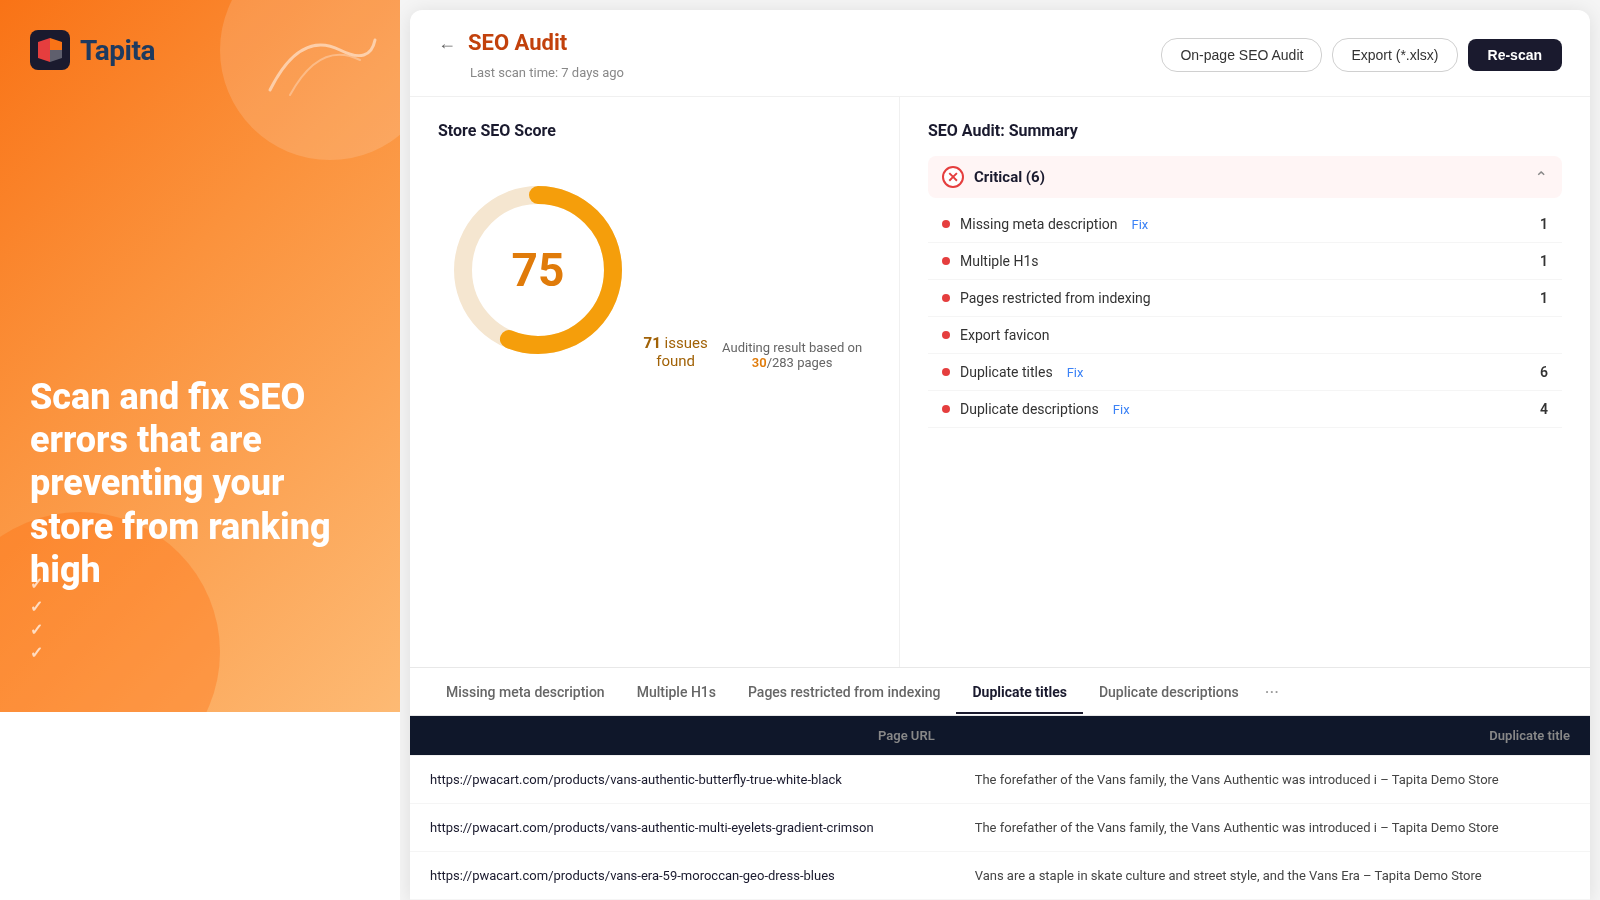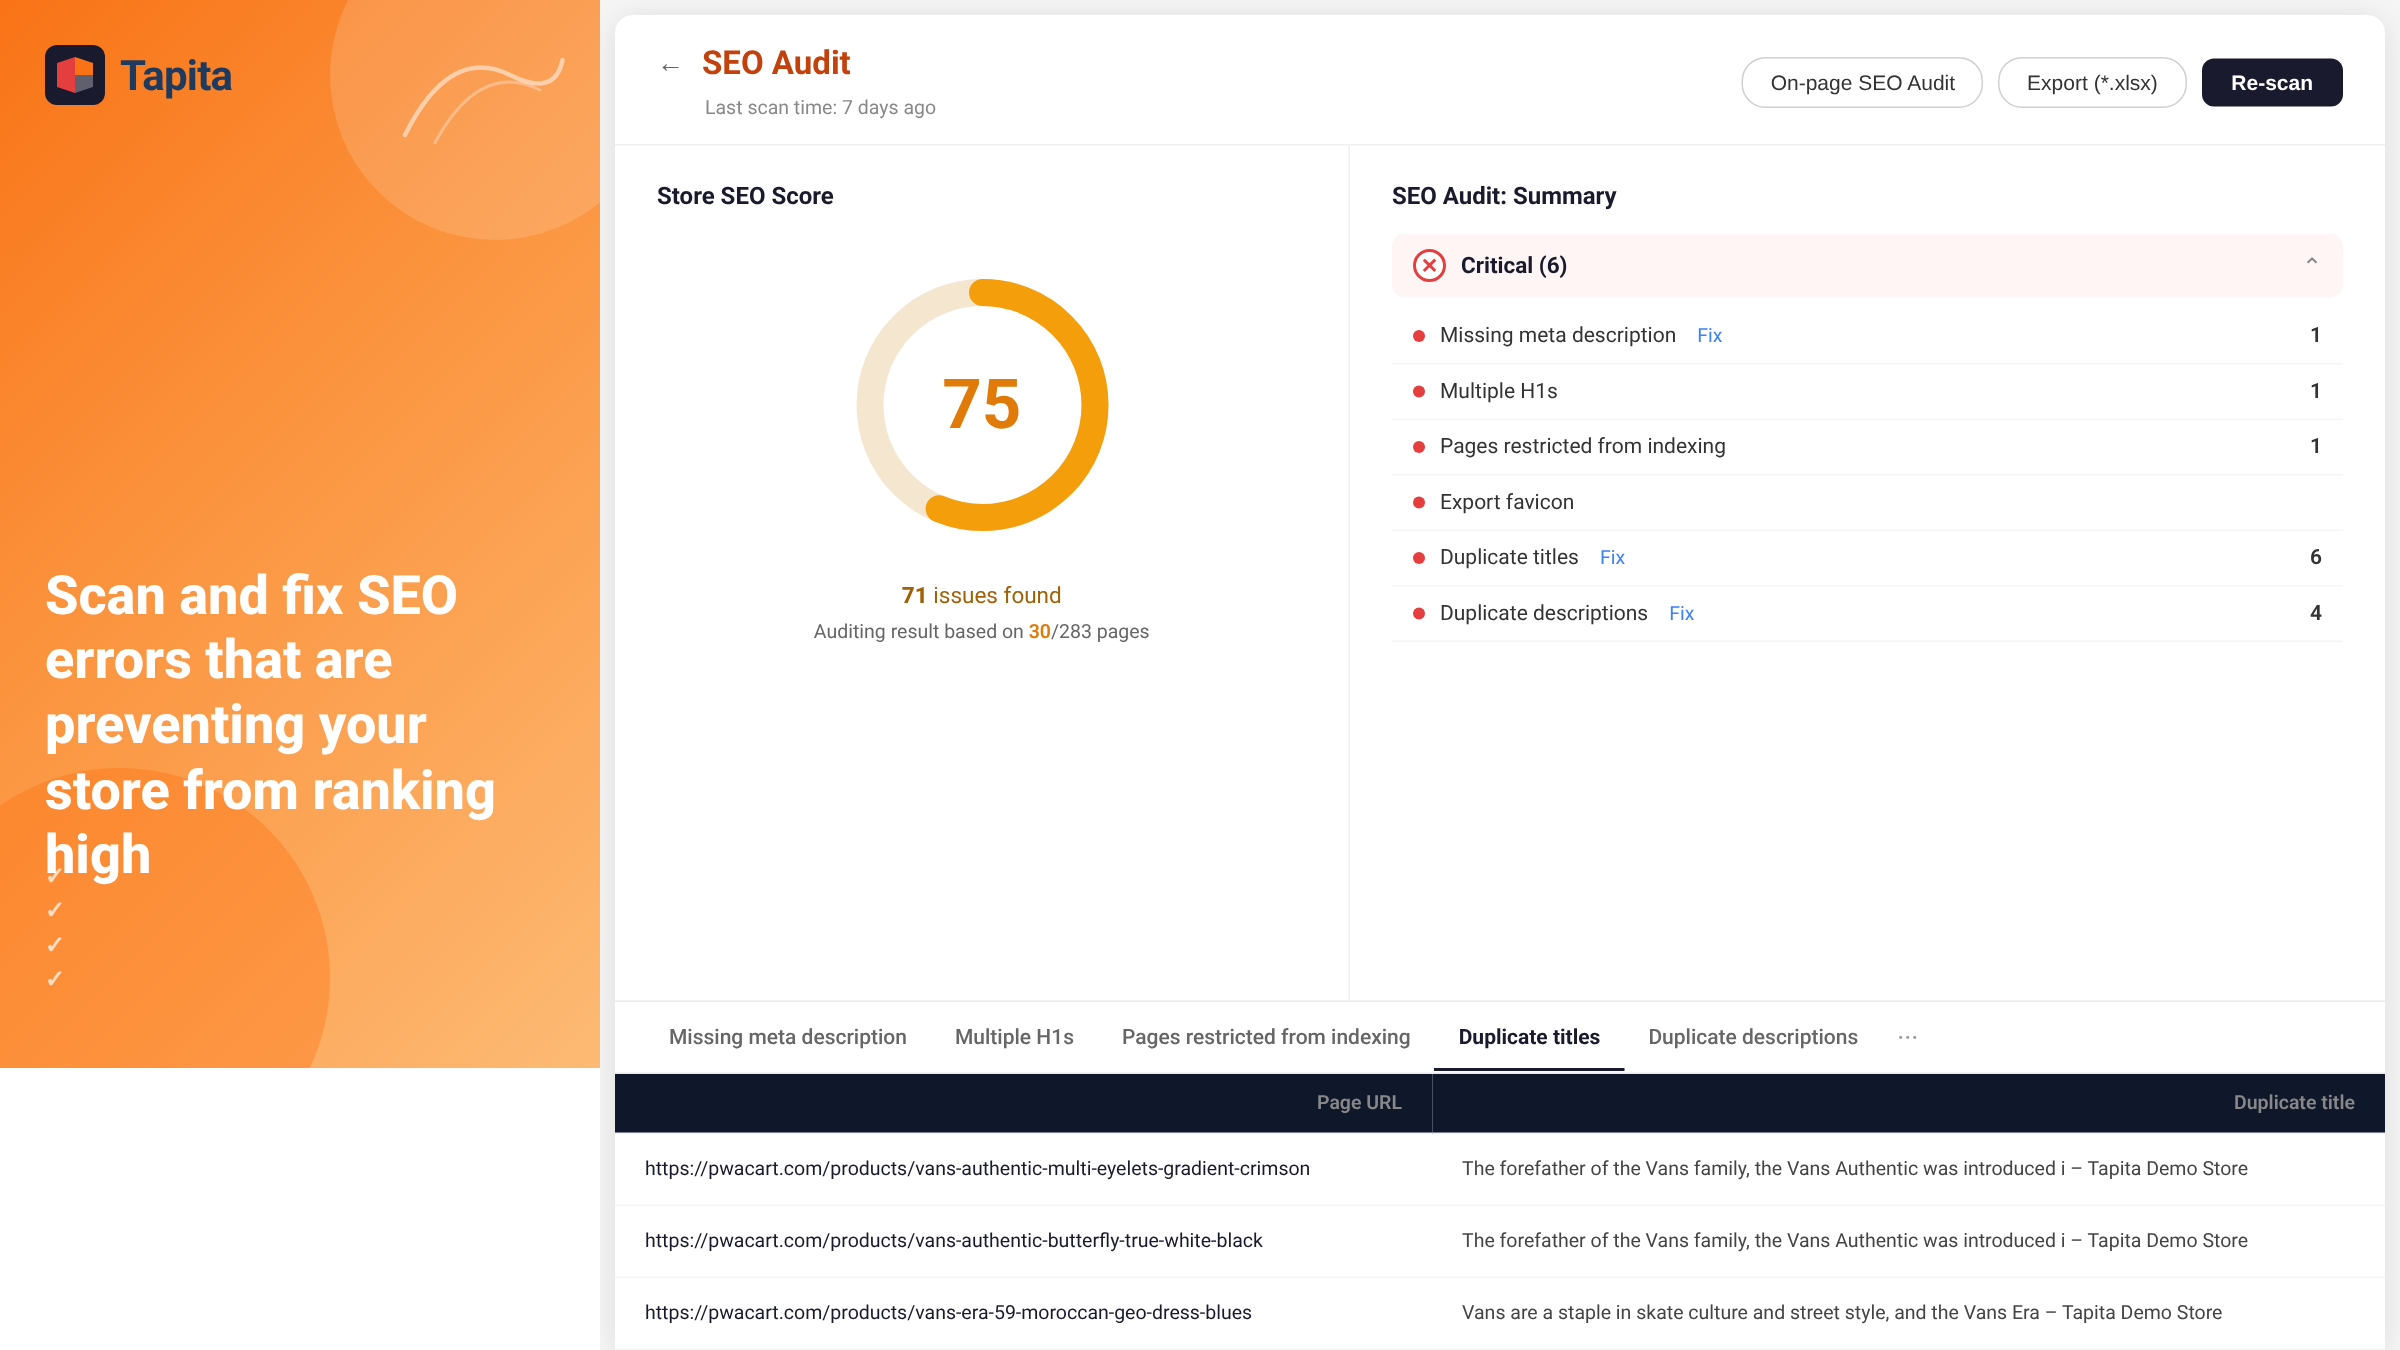--- a/index.html
+++ b/index.html
@@ -211,22 +211,22 @@
 
     .section-title {
       font-size: 16px;
       font-weight: 700;
       color: #1a1a2e;
       margin-bottom: 20px;
     }
 
     .score-chart-area {
       display: flex;
-      flex-direction: column;
-      align-items: center;
+      flex-direction: row;
+      align-items: flex-end;
       margin-top: 10px;
     }
 
     .donut-container {
       position: relative;
       width: 200px;
       height: 200px;
     }
 
     .donut-svg {
@@ -591,25 +591,25 @@
       <div class="table-container">
         <table>
           <thead>
             <tr>
               <th>Page URL</th>
               <th>Duplicate title</th>
             </tr>
           </thead>
           <tbody id="table-body">
           <tr>
-    <td class="url-cell">https://pwacart.com/products/vans-authentic-multi-eyelets-gradient-crimson</td>
+    <td class="url-cell">https://pwacart.com/products/vans-authentic-butterfly-true-white-black</td>
     <td class="title-cell">The forefather of the Vans family, the Vans Authentic was introduced i – Tapita Demo Store</td>
   </tr>
               <tr>
-    <td class="url-cell">https://pwacart.com/products/vans-authentic-butterfly-true-white-black</td>
+    <td class="url-cell">https://pwacart.com/products/vans-authentic-multi-eyelets-gradient-crimson</td>
     <td class="title-cell">The forefather of the Vans family, the Vans Authentic was introduced i – Tapita Demo Store</td>
   </tr>
               <tr>
     <td class="url-cell">https://pwacart.com/products/vans-era-59-moroccan-geo-dress-blues</td>
     <td class="title-cell">Vans are a staple in skate culture and street style, and the Vans Era – Tapita Demo Store</td>
   </tr>
             </tbody>
         </table>
       </div>
     </div>

